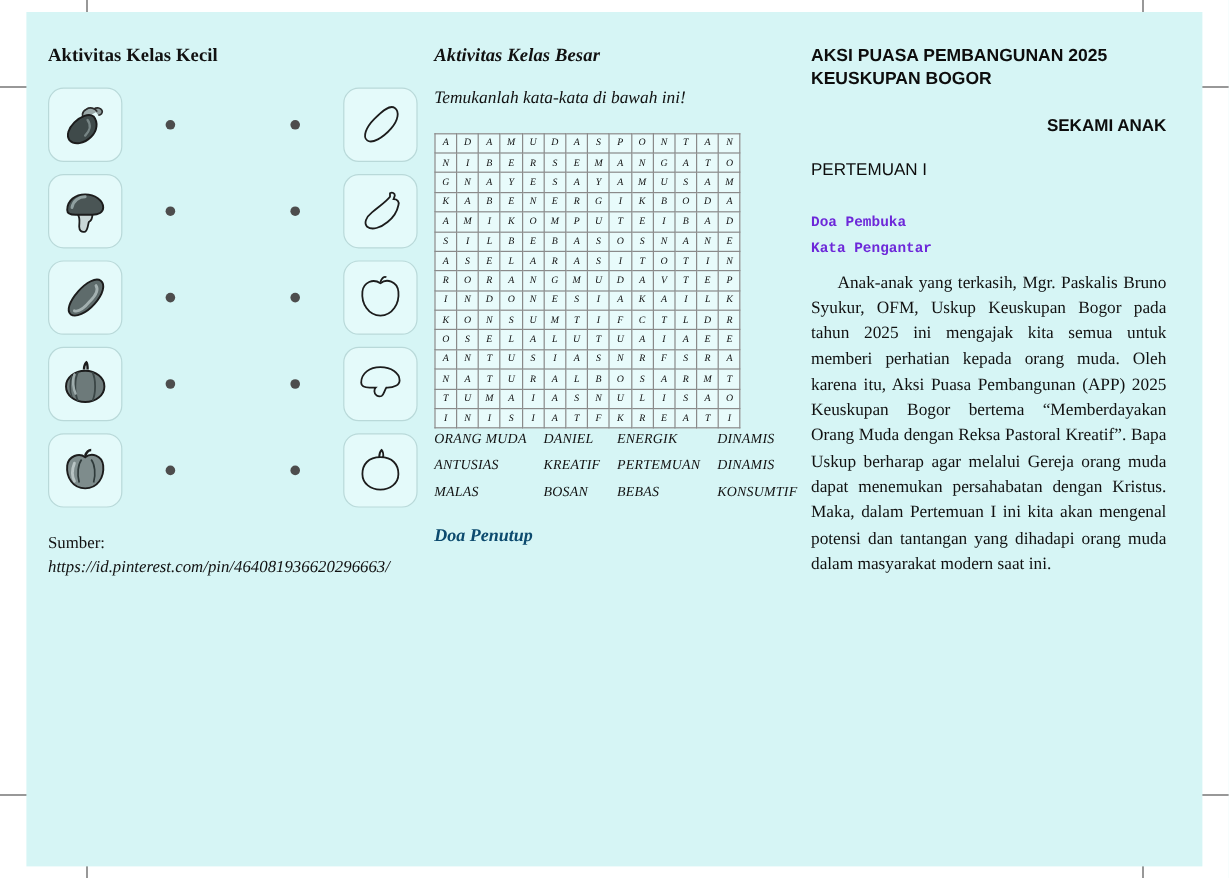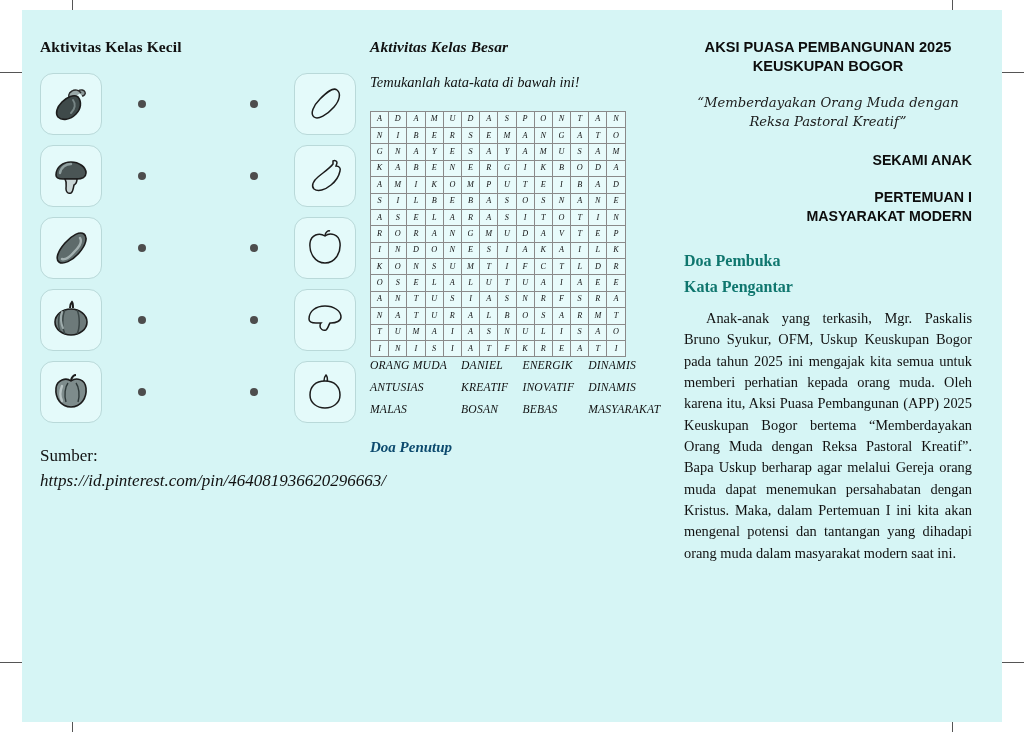--- a/index.html
+++ b/index.html
@@ -87,21 +87,21 @@
     width: 8px; height: 8px;
     border-radius: 50%;
     background: #4d4d4d;
     flex: none;
   }
   .gap-a { width: 36px; flex: none; }
   .gap-mid { flex: 1 1 auto; }
   .gap-b { width: 36px; flex: none; }
 
   .source {
-    font-size: 17px;
+    font-size: 14px;
     line-height: 1.45;
     margin-top: 20px;
     color: #111;
   }
   .source .url { font-style: italic; }
 
   
   table.ws {
     border-collapse: collapse;
     margin-top: 2px;
@@ -135,21 +135,21 @@
 
   h3.closing {
     font-size: 15px;
     font-weight: bold;
     margin: 14px 0 0 0;
     color: #0c4a6e;
   }
 
   
   .r-title {
-    text-align: center;
+    text-align: left;
     font-family: "Liberation Sans", sans-serif;
     font-weight: bold;
     font-size: 14.6px;
     line-height: 1.32;
     color: #0d0d0d;
     margin: 0;
   }
   .r-theme {
     text-align: center;
     font-family: "DejaVu Serif", serif;
@@ -161,33 +161,33 @@
   }
   .r-sekami {
     text-align: right;
     font-family: "Liberation Sans", sans-serif;
     font-weight: bold;
     font-size: 14.2px;
     color: #0d0d0d;
     margin: 20px 0 0 0;
   }
   .r-meeting {
-    text-align: right;
+    text-align: left;
     font-family: "Liberation Sans", sans-serif;
-    font-weight: bold;
+    font-weight: normal;
     font-size: 14.2px;
     line-height: 1.34;
     color: #0d0d0d;
     margin: 20px 0 0 0;
   }
   .r-head {
-    font-family: Liberation Serif, serif;
+    font-family: Liberation Mono, monospace;
     font-weight: bold;
-    font-size: 16px;
-    color: #0f766e;
+    font-size: 12px;
+    color: #6d28d9;
     margin: 26px 0 0 0;
   }
   .r-head.second { margin-top: 8px; }
   .r-body {
     font-size: 14.4px;
     line-height: 1.48;
     text-align: justify;
     color: #111;
     margin: 12px 0 0 0;
     text-indent: 22px;
@@ -581,51 +581,46 @@
         <tbody>
             <tr>
               <td>ORANG MUDA</td>
               <td>DANIEL</td>
               <td>ENERGIK</td>
               <td>DINAMIS</td>
             </tr>
             <tr>
               <td>ANTUSIAS</td>
               <td>KREATIF</td>
-              <td>INOVATIF</td>
+              <td>PERTEMUAN</td>
               <td>DINAMIS</td>
             </tr>
             <tr>
               <td>MALAS</td>
               <td>BOSAN</td>
               <td>BEBAS</td>
-              <td>MASYARAKAT</td>
+              <td>KONSUMTIF</td>
             </tr>
           </tbody>
       </table>
 
       <h3 class="closing">Doa Penutup</h3>
     </div>
 
     <div class="col col-right">
       <div class="r-title">
         <div>AKSI PUASA PEMBANGUNAN 2025</div>
         <div>KEUSKUPAN BOGOR</div>
       </div>
 
-      <div class="r-theme">
-        <div>“Memberdayakan Orang Muda dengan</div>
-        <div>Reksa Pastoral Kreatif”</div>
-      </div>
 
       <div class="r-sekami">SEKAMI ANAK</div>
 
       <div class="r-meeting">
         <div>PERTEMUAN I</div>
-        <div>MASYARAKAT MODERN</div>
       </div>
 
       <div class="r-head">Doa Pembuka</div>
       <div class="r-head second">Kata Pengantar</div>
       <p class="r-body">Anak-anak yang terkasih, Mgr. Paskalis Bruno Syukur, OFM, Uskup Keuskupan Bogor pada tahun 2025 ini mengajak kita semua untuk memberi perhatian kepada orang muda. Oleh karena itu, Aksi Puasa Pembangunan (APP) 2025 Keuskupan Bogor bertema “Memberdayakan Orang Muda dengan Reksa Pastoral Kreatif”. Bapa Uskup berharap agar melalui Gereja orang muda dapat menemukan persahabatan dengan Kristus. Maka, dalam Pertemuan I ini kita akan mengenal potensi dan tantangan yang dihadapi orang muda dalam masyarakat modern saat ini.</p>
     </div>
 
   </div>
 </div>
 

